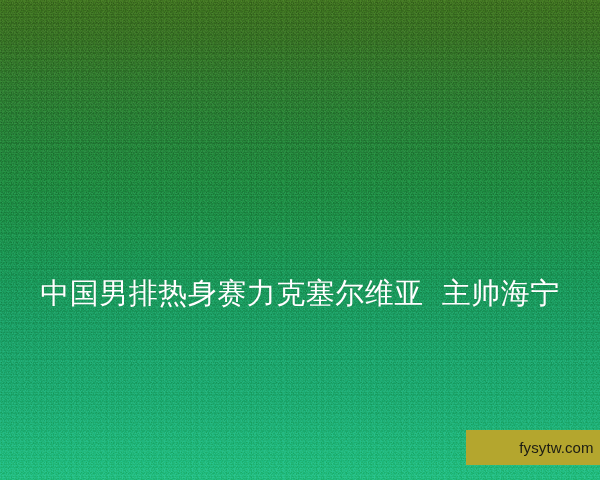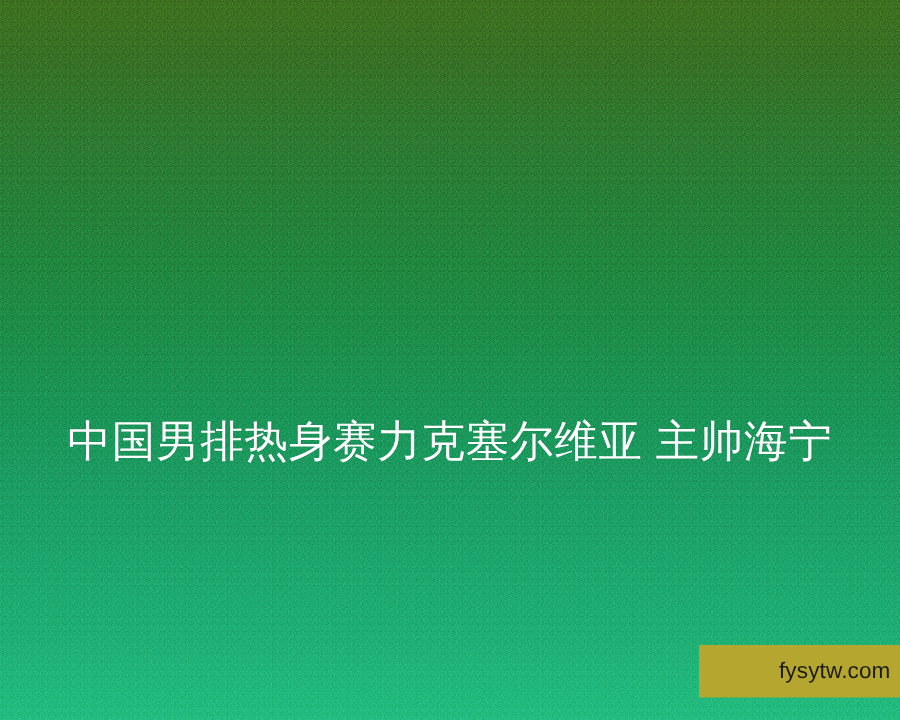--- a/index.html
+++ b/index.html
@@ -71,21 +71,21 @@
     top: 198px;
     text-align: center;
     color: #ffffff;
     font-size: 29px;
     line-height: 39px;
     letter-spacing: 0.5px;
     font-weight: 400;
     white-space: pre;
     text-shadow: 0 0 1px rgba(0,0,0,0.18);
   }
-  .headline-line { display: block; }
+  .headline-line { display: block; font-family: Liberation Mono, monospace; }
 
   
   .watermark {
     position: absolute;
     left: 466px;
     top: 430px;
     width: 117px;
     height: 35px;
     background: #b4a62e;
     display: flex;

